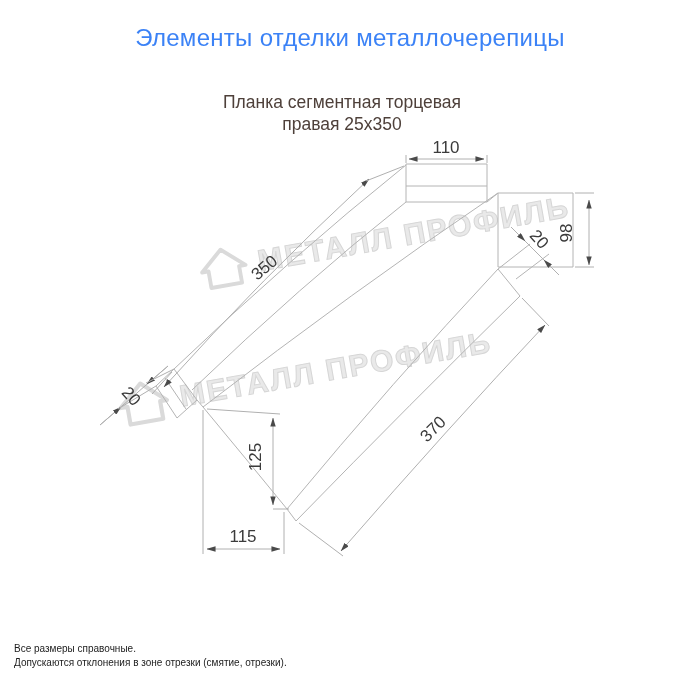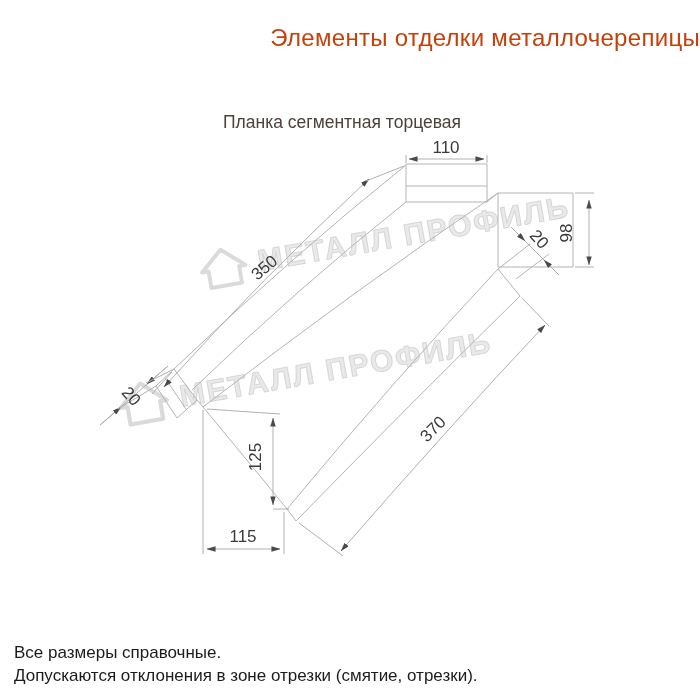--- a/index.html
+++ b/index.html
@@ -1,42 +1,43 @@
 <!DOCTYPE html>
 <html><head>
 <meta charset="utf-8">
 <style>
   html,body{margin:0;padding:0;background:#fff;}
   #stage{position:relative;width:700px;height:700px;background:#ffffff;overflow:hidden;
          font-family:"Liberation Sans", sans-serif;}
-  .title{position:absolute;left:0;top:24px;width:700px;text-align:right;
-         font-size:24px;color:#c2410c;letter-spacing:.3px;}
-  .subtitle{position:absolute;left:0;top:112px;width:684px;text-align:center;
+  .title{position:absolute;left:0;top:24px;width:700px;text-align:center;
+         font-size:24px;color:#3b82f6;letter-spacing:.3px;}
+  .subtitle{position:absolute;left:0;top:92px;width:684px;text-align:center;
          font-size:17.5px;line-height:1.25;color:#4e403a;}
-  .footer{position:absolute;left:14px;top:642px;font-size:17px;line-height:1.35;color:#1c1c1c;}
+  .footer{position:absolute;left:14px;top:642px;font-size:10px;line-height:1.35;color:#1c1c1c;}
   .wm{position:absolute;display:flex;align-items:center;gap:9px;transform-origin:left center;
       pointer-events:none;}
   .wm-text{font-weight:700;font-size:30px;letter-spacing:2px;white-space:nowrap;
       color:#e9e9e9;-webkit-text-stroke:1px #d6d6d6;}
   #wm1{left:198px;top:250px;transform:rotate(-10deg);}
   #wm2{left:116px;top:384px;transform:rotate(-10deg);}
   svg.draw{position:absolute;left:0;top:0;}
   .ln{stroke:#b4b4b4;stroke-width:1;fill:none;}
   .dim{stroke:#b0b0b0;stroke-width:1;fill:none;}
   svg text{font-family:"Liberation Sans", sans-serif;font-size:17px;fill:#3b3b3b;}
 </style>
 </head>
 <body>
 
 <div id="stage">
 
   <div class="title">Элементы отделки металлочерепицы</div>
 
   <div class="subtitle">
     <div>Планка сегментная торцевая</div>
+    <div>правая 25х350</div>
   </div>
 
   <div class="wm" id="wm1">
     <svg width="52" height="44" viewBox="0 0 40 34">
       <path d="M20,3 L37,18 L32,18 L32,31 L8,31 L8,18 L3,18 Z" fill="none" stroke="#dadada" stroke-width="3" stroke-linejoin="round"></path>
     </svg>
     <span class="wm-text">МЕТАЛЛ ПРОФИЛЬ</span>
   </div>
   <div class="wm" id="wm2">
     <svg width="56" height="47" viewBox="0 0 40 34">

